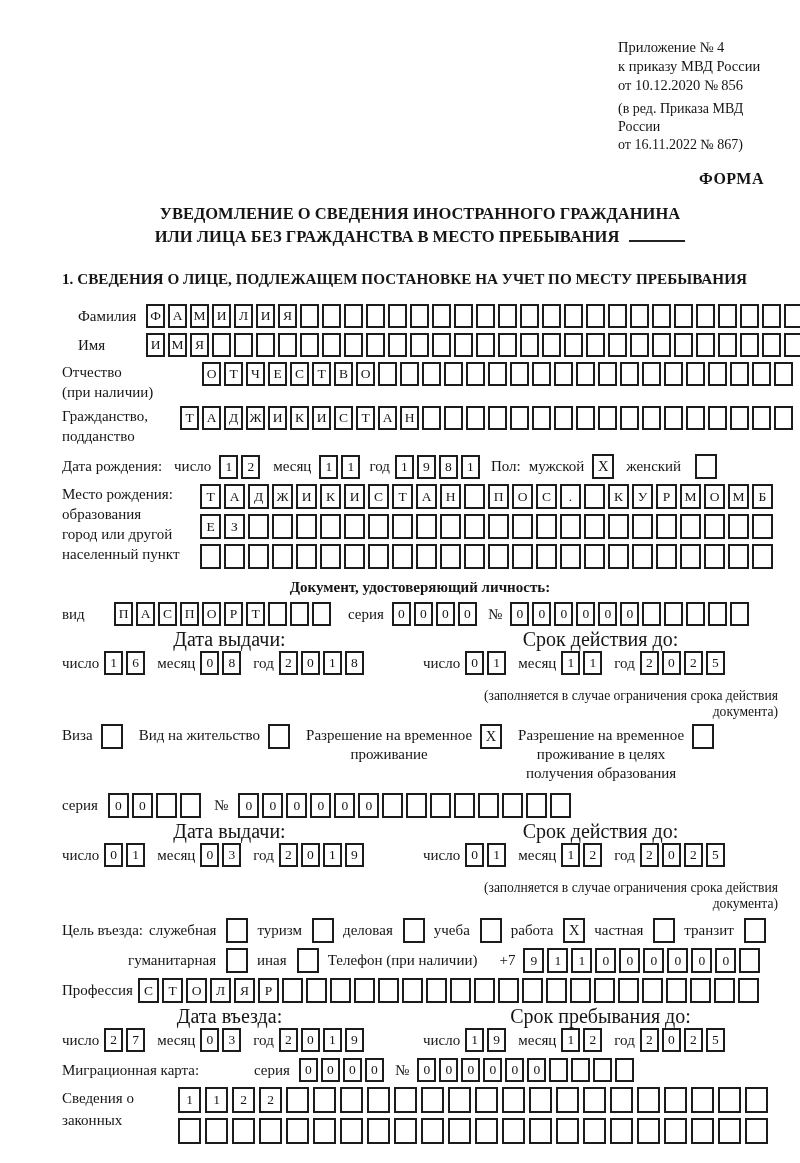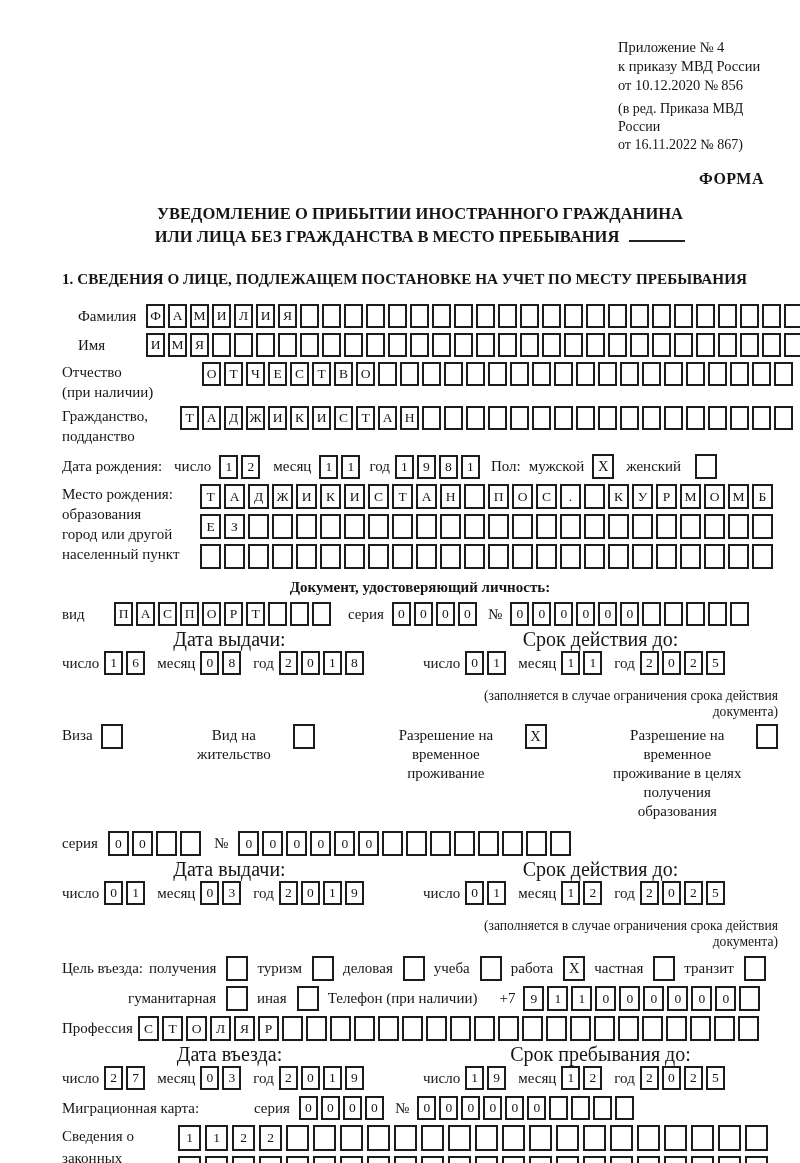--- a/index.html
+++ b/index.html
@@ -43,21 +43,21 @@
   .date-pair { display:flex; align-items:flex-start; margin-bottom:6px; }
   .dp-left { width:335px; flex:none; }
   .dp-right { flex:1; padding-left:26px; }
   .dp-title { text-align:center; font-size:20px; line-height:17px; margin-bottom:3px; }
   .dp-note { font-size:13.6px; line-height:16px; text-align:right; margin-top:13px; }
 
   .doc-heading { text-align:center; font-weight:bold; font-size:15px; margin:4px 0 6px 0; }
   .intro { font-size:15px; line-height:22px; }
 
   
-  .opts { display:flex; align-items:flex-start; margin:6px 0 10px 0;gap:44px; }
+  .opts { display:flex; align-items:flex-start; margin:6px 0 10px 0; }
   .opt { display:flex; align-items:flex-start; margin-right:16px; }
   .opt:last-child { margin-right:0; }
   .opt .olabel { font-size:15px; line-height:19px; text-align:center; margin-right:8px; }
   .opt .cb { margin-top:-2px; }
 
   
   .purpose .lbl { margin-right:6px; }
   .purpose .cb { margin-left:4px; margin-right:9px; }
   .purpose .cb:last-child { margin-right:0; }
   .indent66 { margin-left:66px; }
@@ -76,21 +76,21 @@
     <div>к приказу МВД России</div>
     <div>от 10.12.2020 № 856</div>
   </div>
   <div class="edition">
     <div>(в ред. Приказа МВД России</div>
     <div>от 16.11.2022 № 867)</div>
   </div>
   <div class="forma">ФОРМА</div>
 
   <div class="title">
-    <div>УВЕДОМЛЕНИЕ О ПРИБЫТИИ ИНОСТРАННОГО ГРАЖДАНИНА</div>
+    <div>УВЕДОМЛЕНИЕ О СВЕДЕНИЯ ИНОСТРАННОГО ГРАЖДАНИНА</div>
     <div><span>ИЛИ ЛИЦА БЕЗ ГРАЖДАНСТВА В МЕСТО ПРЕБЫВАНИЯ</span><span class="blank-line"></span></div>
   </div>
 
   <div class="sec-heading">1. СВЕДЕНИЯ О ЛИЦЕ, ПОДЛЕЖАЩЕМ ПОСТАНОВКЕ НА УЧЕТ ПО МЕСТУ ПРЕБЫВАНИЯ</div>
 
   <div class="frow">
     <span class="lbl w68">Фамилия</span>
     <span class="cells">
         <span class="cell">Ф</span>
         <span class="cell">А</span>
@@ -537,21 +537,21 @@
             <span class="cell">2</span>
             <span class="cell">5</span>
           </span>
       </div>
       <div class="dp-note">(заполняется в случае ограничения срока действия документа)</div>
     </div>
   </div>
 
   <div class="frow purpose">
     <span class="lbl">Цель въезда:</span>
-    <span class="lbl">получения</span>
+    <span class="lbl">служебная</span>
     <span class="cb"></span>
     <span class="lbl">туризм</span>
     <span class="cb"></span>
     <span class="lbl">деловая</span>
     <span class="cb"></span>
     <span class="lbl">учеба</span>
     <span class="cb"></span>
     <span class="lbl">работа</span>
     <span class="cb">X</span>
     <span class="lbl">частная</span>

